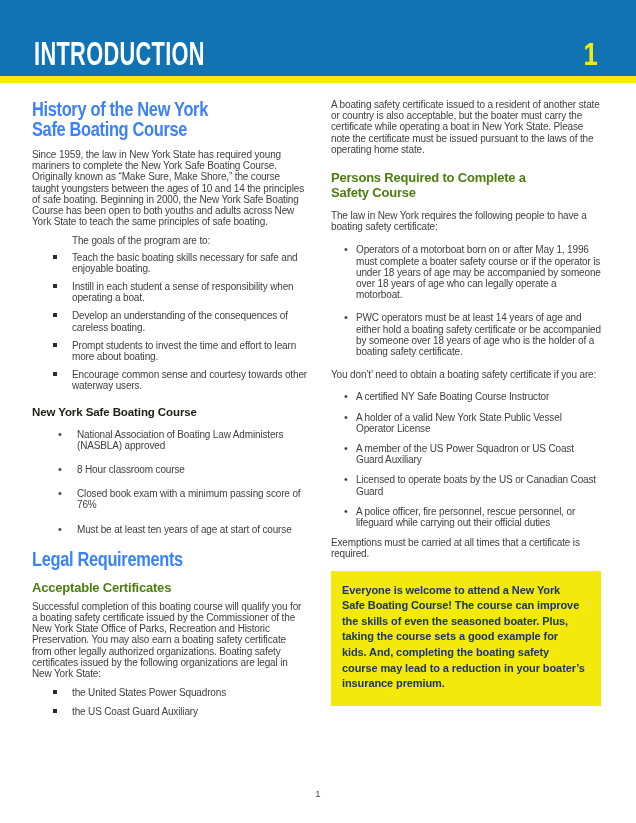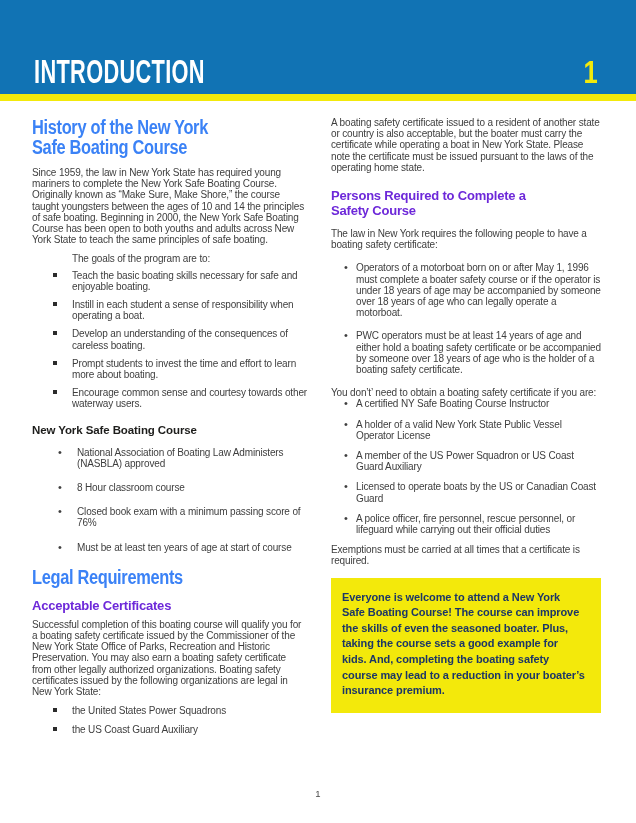--- a/index.html
+++ b/index.html
@@ -5,21 +5,21 @@
   * { margin:0; padding:0; box-sizing:border-box; }
   html,body { background:#ffffff; }
   body { font-family:"Liberation Sans","DejaVu Sans",sans-serif; }
   .page {
     position:relative; width:636px; height:823px; background:#ffffff;
     overflow:hidden; margin:0 auto;
   }
 
   
   .banner {
-    height:94px; background:#1173b4; display:flex; align-items:flex-end;
+    height:76px; background:#1173b4; display:flex; align-items:flex-end;
     justify-content:space-between; padding:16px 38px 6px 34px;
   }
   .banner-title {
     color:#ffffff; font-weight:bold; font-size:33px; line-height:1;
     display:inline-block; transform:scaleX(0.66); transform-origin:left bottom;
     letter-spacing:0.5px; white-space:nowrap;
   }
   .banner-num {
     color:#f3e90b; font-weight:bold; font-size:32px; line-height:1;
     display:inline-block; transform:scaleX(0.8); transform-origin:right bottom;
@@ -32,21 +32,21 @@
   .col-right { width:270px; }
 
   p, li { font-size:10px; line-height:11.2px; color:#3e3e3e; letter-spacing:-0.15px; }
 
   h2.navy {
     color:#3b82f6; font-weight:bold; font-size:20px; line-height:20px;
     letter-spacing:-0.4px;
   }
   h2.navy .hline { display:block; transform:scaleX(0.82); transform-origin:left center; white-space:nowrap; }
   h3.black { color:#1d1d1b; font-size:11.5px; font-weight:bold; letter-spacing:-0.1px; }
-  h4.blue  { color:#6d28d9; font-size:13px; line-height:15px; font-weight:bold; letter-spacing:-0.2px; }
+  h4.blue  { color:#4d7c0f; font-size:13px; line-height:15px; font-weight:bold; letter-spacing:-0.2px; }
   h4.blue .hline { display:block; white-space:nowrap; }
 
   ul { list-style:none; }
   li { position:relative; }
 
   
   ul.sq li { padding-left:40px; margin-bottom:7px; }
   ul.sq li::before {
     content:""; position:absolute; left:21px; top:3px;
     width:4px; height:4px; background:#2b2b2b;
@@ -70,21 +70,21 @@
   .mt-course  { margin-top:14px; }
   .mt-course-ul { margin-top:11px; }
   .mt-legal   { margin-top:14px; }
   .mt-accept  { margin-top:11px; }
   .mt-accept-p{ margin-top:6px; }
   .mt-accept-ul { margin-top:8px; }
   .mt-persons { margin-top:15px; }
   .mt-persons-p { margin-top:10px; }
   .mt-persons-ul{ margin-top:12px; }
   .mt-exempt-p  { margin-top:12px; }
-  .mt-exempt-ul { }
+  .mt-exempt-ul { margin-top:11px; }
   .mt-note    { margin-top:3px; }
 
   
   .callout {
     margin-top:11px; background:#f3e90b; width:270px; min-height:134px;
     padding:12px 16px 14px 11px;
   }
   .callout p {
     color:#1c3667; font-weight:bold; font-size:11px; line-height:15.6px;
     letter-spacing:-0.1px;

